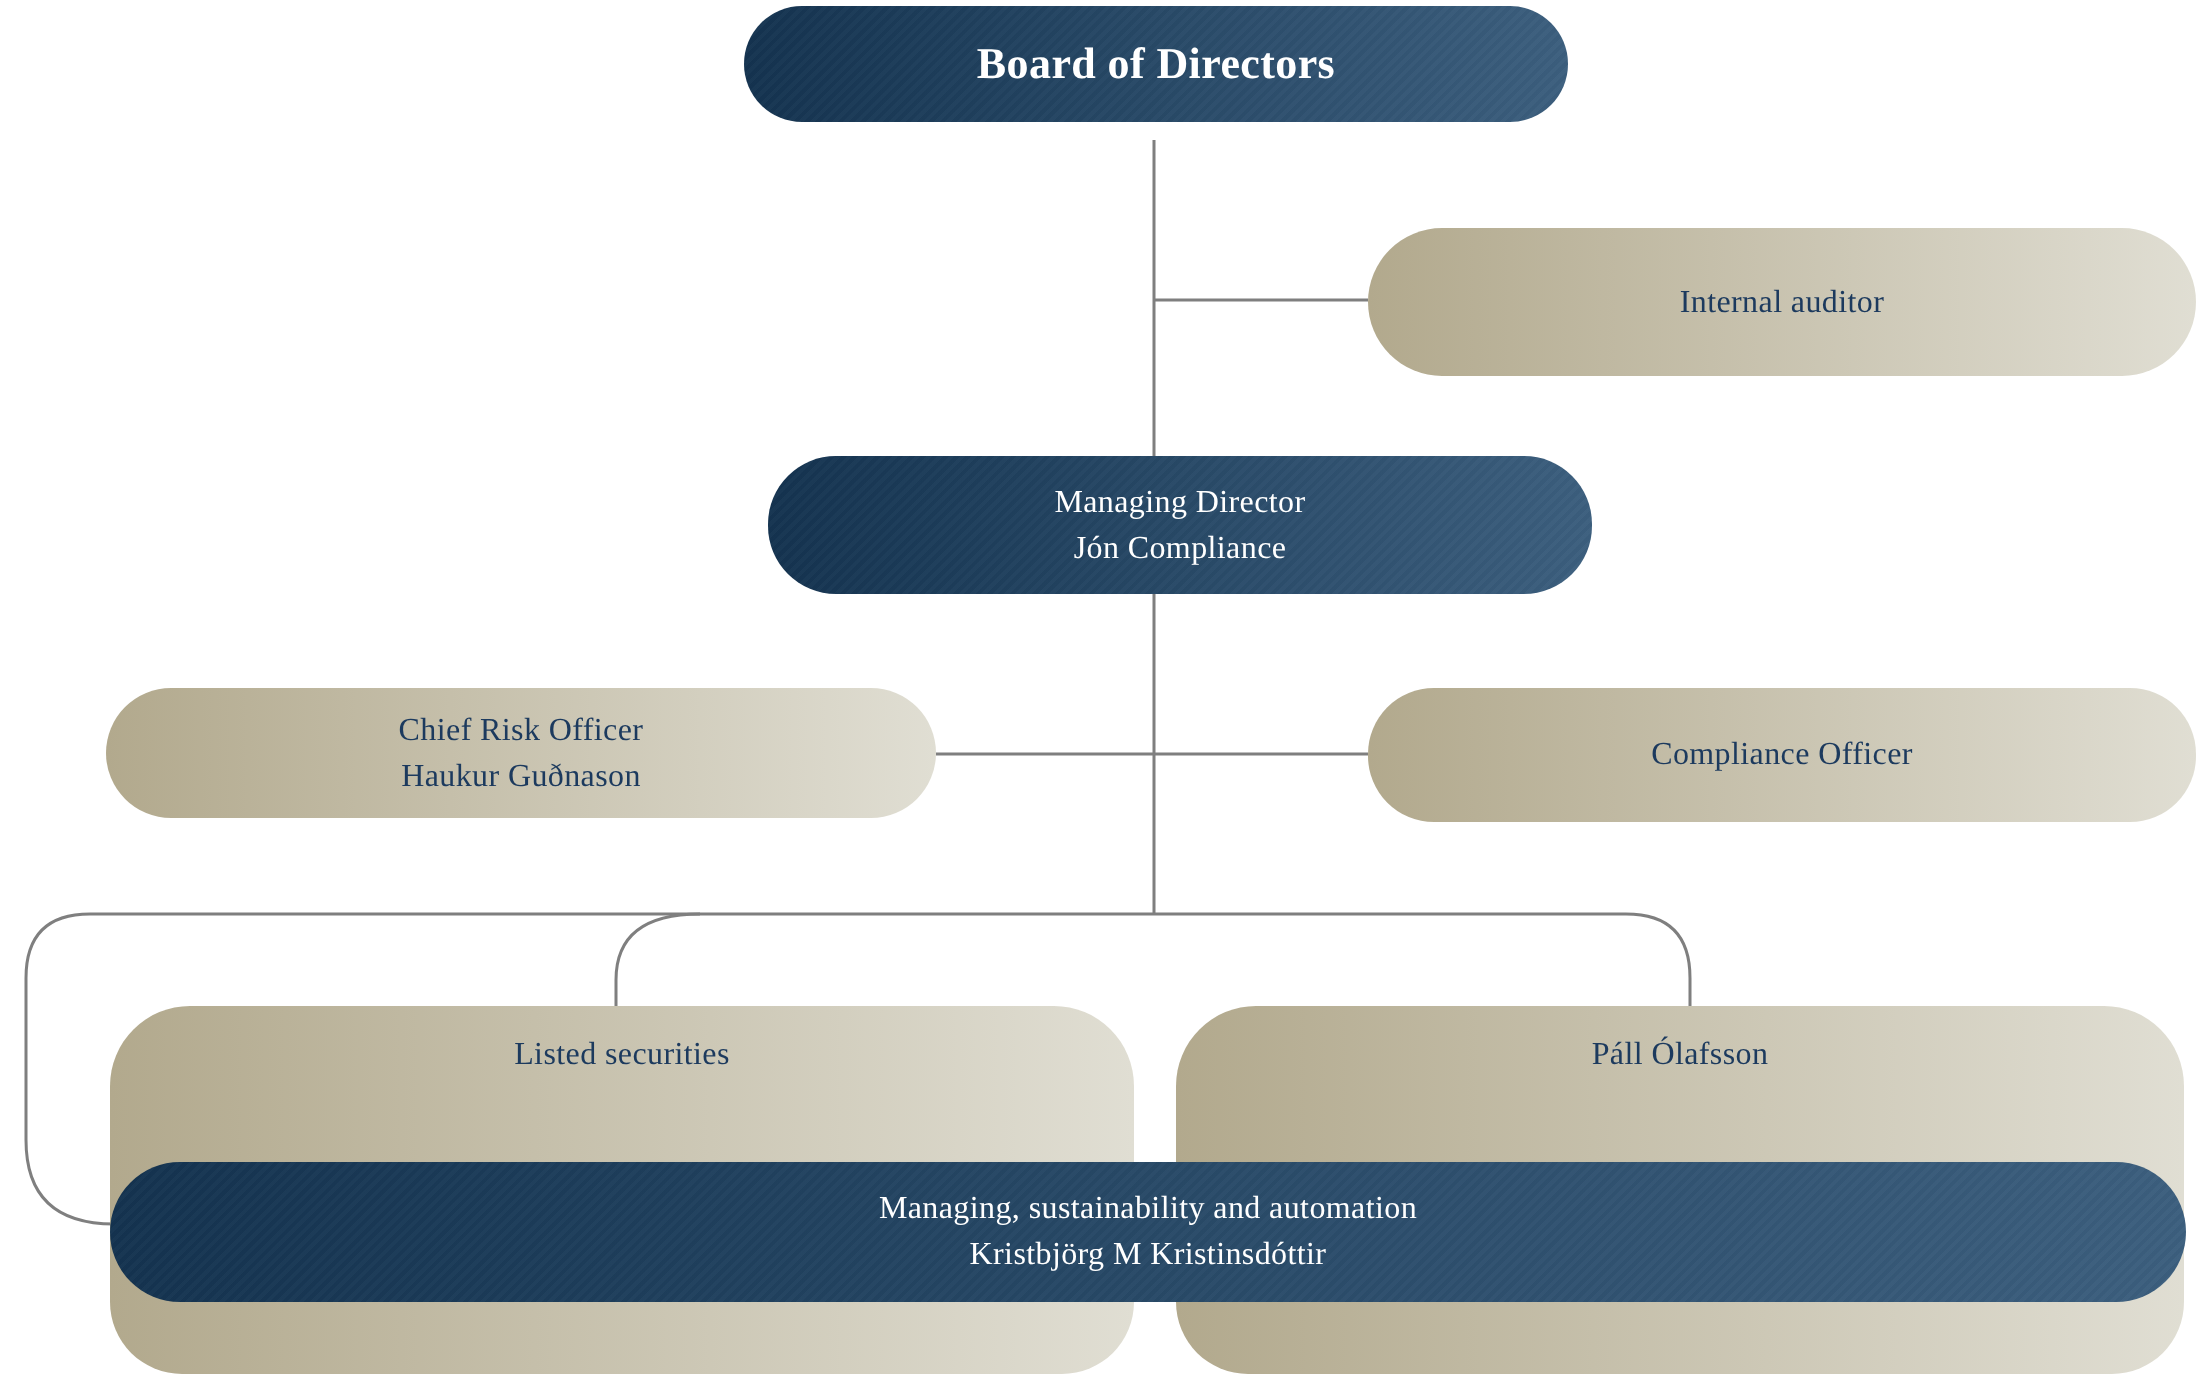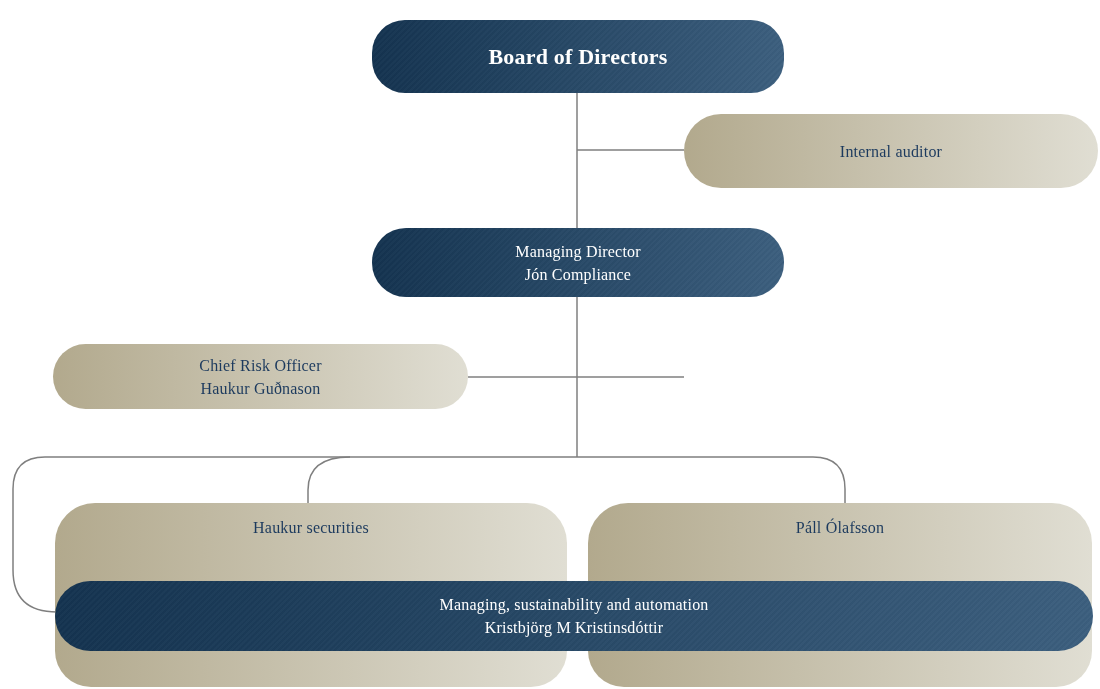--- a/index.html
+++ b/index.html
@@ -34,24 +34,24 @@
       repeating-linear-gradient(135deg,rgba(255,255,255,.018) 0 2px,rgba(0,0,0,.02) 2px 4px),
       linear-gradient(to right,var(--node-navy-start),var(--node-navy-end));
     color:var(--text-on-navy);
   }
   .beige{
     background:linear-gradient(to right,var(--node-beige-start),var(--node-beige-end));
     color:var(--text-on-beige);
   }
   .node .line{font-size:16px;line-height:23px;}
   
-  .n-board{left:372px;top:20px;width:412px;height:73px;border-radius:33px;z-index:1;}
+  .n-board{left:372px;top:3px;width:412px;height:58px;border-radius:33px;z-index:1;}
   .n-board .line{font-size:22px;font-weight:bold;line-height:26px;}
   .n-internal{left:684px;top:114px;width:414px;height:74px;border-radius:37px;z-index:1;}
-  .n-md{left:372px;top:228px;width:412px;height:69px;border-radius:34px;z-index:1;}
+  .n-md{left:384px;top:228px;width:412px;height:69px;border-radius:34px;z-index:1;}
   .n-cro{left:53px;top:344px;width:415px;height:65px;border-radius:33px;z-index:1;}
   .n-comp{left:684px;top:344px;width:414px;height:67px;border-radius:33px;z-index:1;}
   .n-listed{left:55px;top:503px;width:512px;height:184px;border-radius:40px 40px 36px 36px;
     justify-content:flex-start;padding-top:13px;z-index:1;}
   .n-unlisted{left:588px;top:503px;width:504px;height:184px;border-radius:40px 40px 36px 36px;
     justify-content:flex-start;padding-top:13px;z-index:1;}
   .n-research{left:55px;top:581px;width:1038px;height:70px;border-radius:35px;z-index:2;}
 </style>
 </head>
 <body>
@@ -79,23 +79,26 @@
   <div class="node navy n-md">
     <div class="line">Managing Director</div>
     <div class="line">Jón Compliance</div>
   </div>
 
   <div class="node beige n-cro">
     <div class="line">Chief Risk Officer</div>
     <div class="line">Haukur Guðnason</div>
   </div>
 
+  <div class="node beige n-comp">
+    <div class="line">Compliance Officer</div>
+  </div>
 
   <div class="node beige n-listed">
-    <div class="line">Haukur securities</div>
+    <div class="line">Listed securities</div>
   </div>
 
   <div class="node beige n-unlisted">
     <div class="line">Páll Ólafsson</div>
   </div>
 
   <div class="node navy n-research">
     <div class="line">Managing, sustainability and automation</div>
     <div class="line">Kristbjörg M Kristinsdóttir</div>
   </div>

